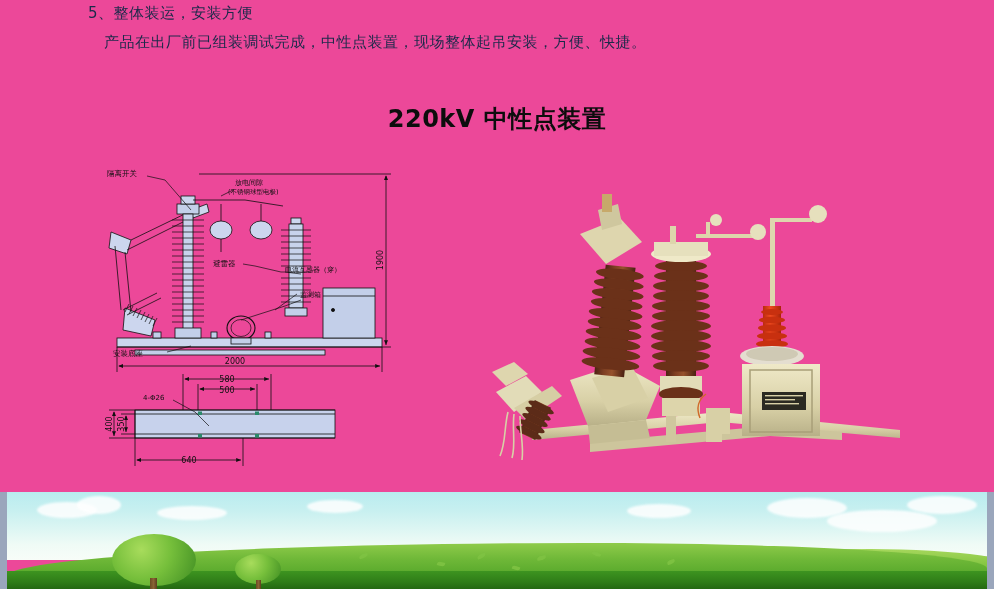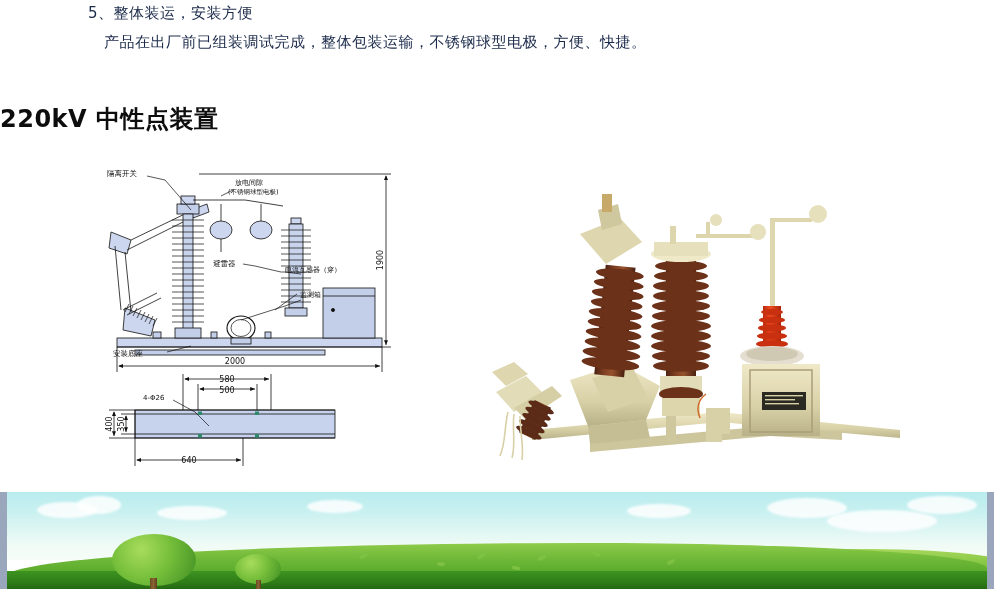--- a/index.html
+++ b/index.html
@@ -3,41 +3,41 @@
 <meta charset="utf-8">
 <style>
   html,body{margin:0;padding:0;}
   body{
     width:994px;height:589px;overflow:hidden;
     background:#9aa6bc;
     font-family:"Liberation Sans","DejaVu Sans",sans-serif;
   }
   .slide{
     position:relative;width:994px;height:589px;
-    background:#ffffff;
+    background:#ec4899;
     overflow:hidden;
   }
   
   .hdr{position:absolute;left:0;top:0;width:994px;}
   .hdr-line1{
     position:absolute;left:88px;top:4px;
     font-size:15px;color:#1b2a4a;letter-spacing:.5px;
     font-family:"DejaVu Sans",sans-serif;
     white-space:nowrap;
   }
   .hdr-line2{
     position:absolute;left:104px;top:33px;
     font-size:15px;color:#1b2a4a;letter-spacing:.5px;
     font-family:"DejaVu Sans",sans-serif;
     white-space:nowrap;
   }
   
   .title{
     position:absolute;left:0;top:103px;width:994px;
-    font-size:24px;font-weight:bold;color:#0d0d0d;
+    text-align:center;font-size:24px;font-weight:bold;color:#0d0d0d;
     font-family:"DejaVu Sans",sans-serif;letter-spacing:.5px;
   }
   
   .drawing{position:absolute;left:95px;top:160px;width:340px;height:320px;}
   .drawing svg{display:block;}
   .photo-wrap{position:absolute;left:470px;top:180px;width:450px;height:290px;}
   
   .footer{
     position:absolute;left:7px;top:492px;width:980px;height:97px;
     overflow:hidden;
@@ -73,21 +73,21 @@
   .edgeL,.edgeR{position:absolute;top:492px;width:7px;height:97px;background:#9aa6bc;}
   .edgeL{left:0;} .edgeR{right:0;}
 </style>
 </head>
 <body>
 
 <div class="slide">
 
   <div class="hdr">
     <div class="hdr-line1">5、整体装运，安装方便</div>
-    <div class="hdr-line2">产品在出厂前已组装调试完成，整体包装运输，不锈钢球型电极，方便、快捷。</div>
+    <div class="hdr-line2">产品在出厂前已组装调试完成，中性点装置，现场整体起吊安装，方便、快捷。</div>
   </div>
 
   <div class="title">220kV 中性点装置</div>
 
   <div class="drawing">
     <svg width="340" height="320" viewBox="0 0 340 320" xmlns="http://www.w3.org/2000/svg">
       <defs>
         <marker id="ah" markerWidth="7" markerHeight="7" refX="6" refY="2.5" orient="auto">
           <path d="M0,0 L6,2.5 L0,5 z" fill="#101010"></path>
         </marker>

